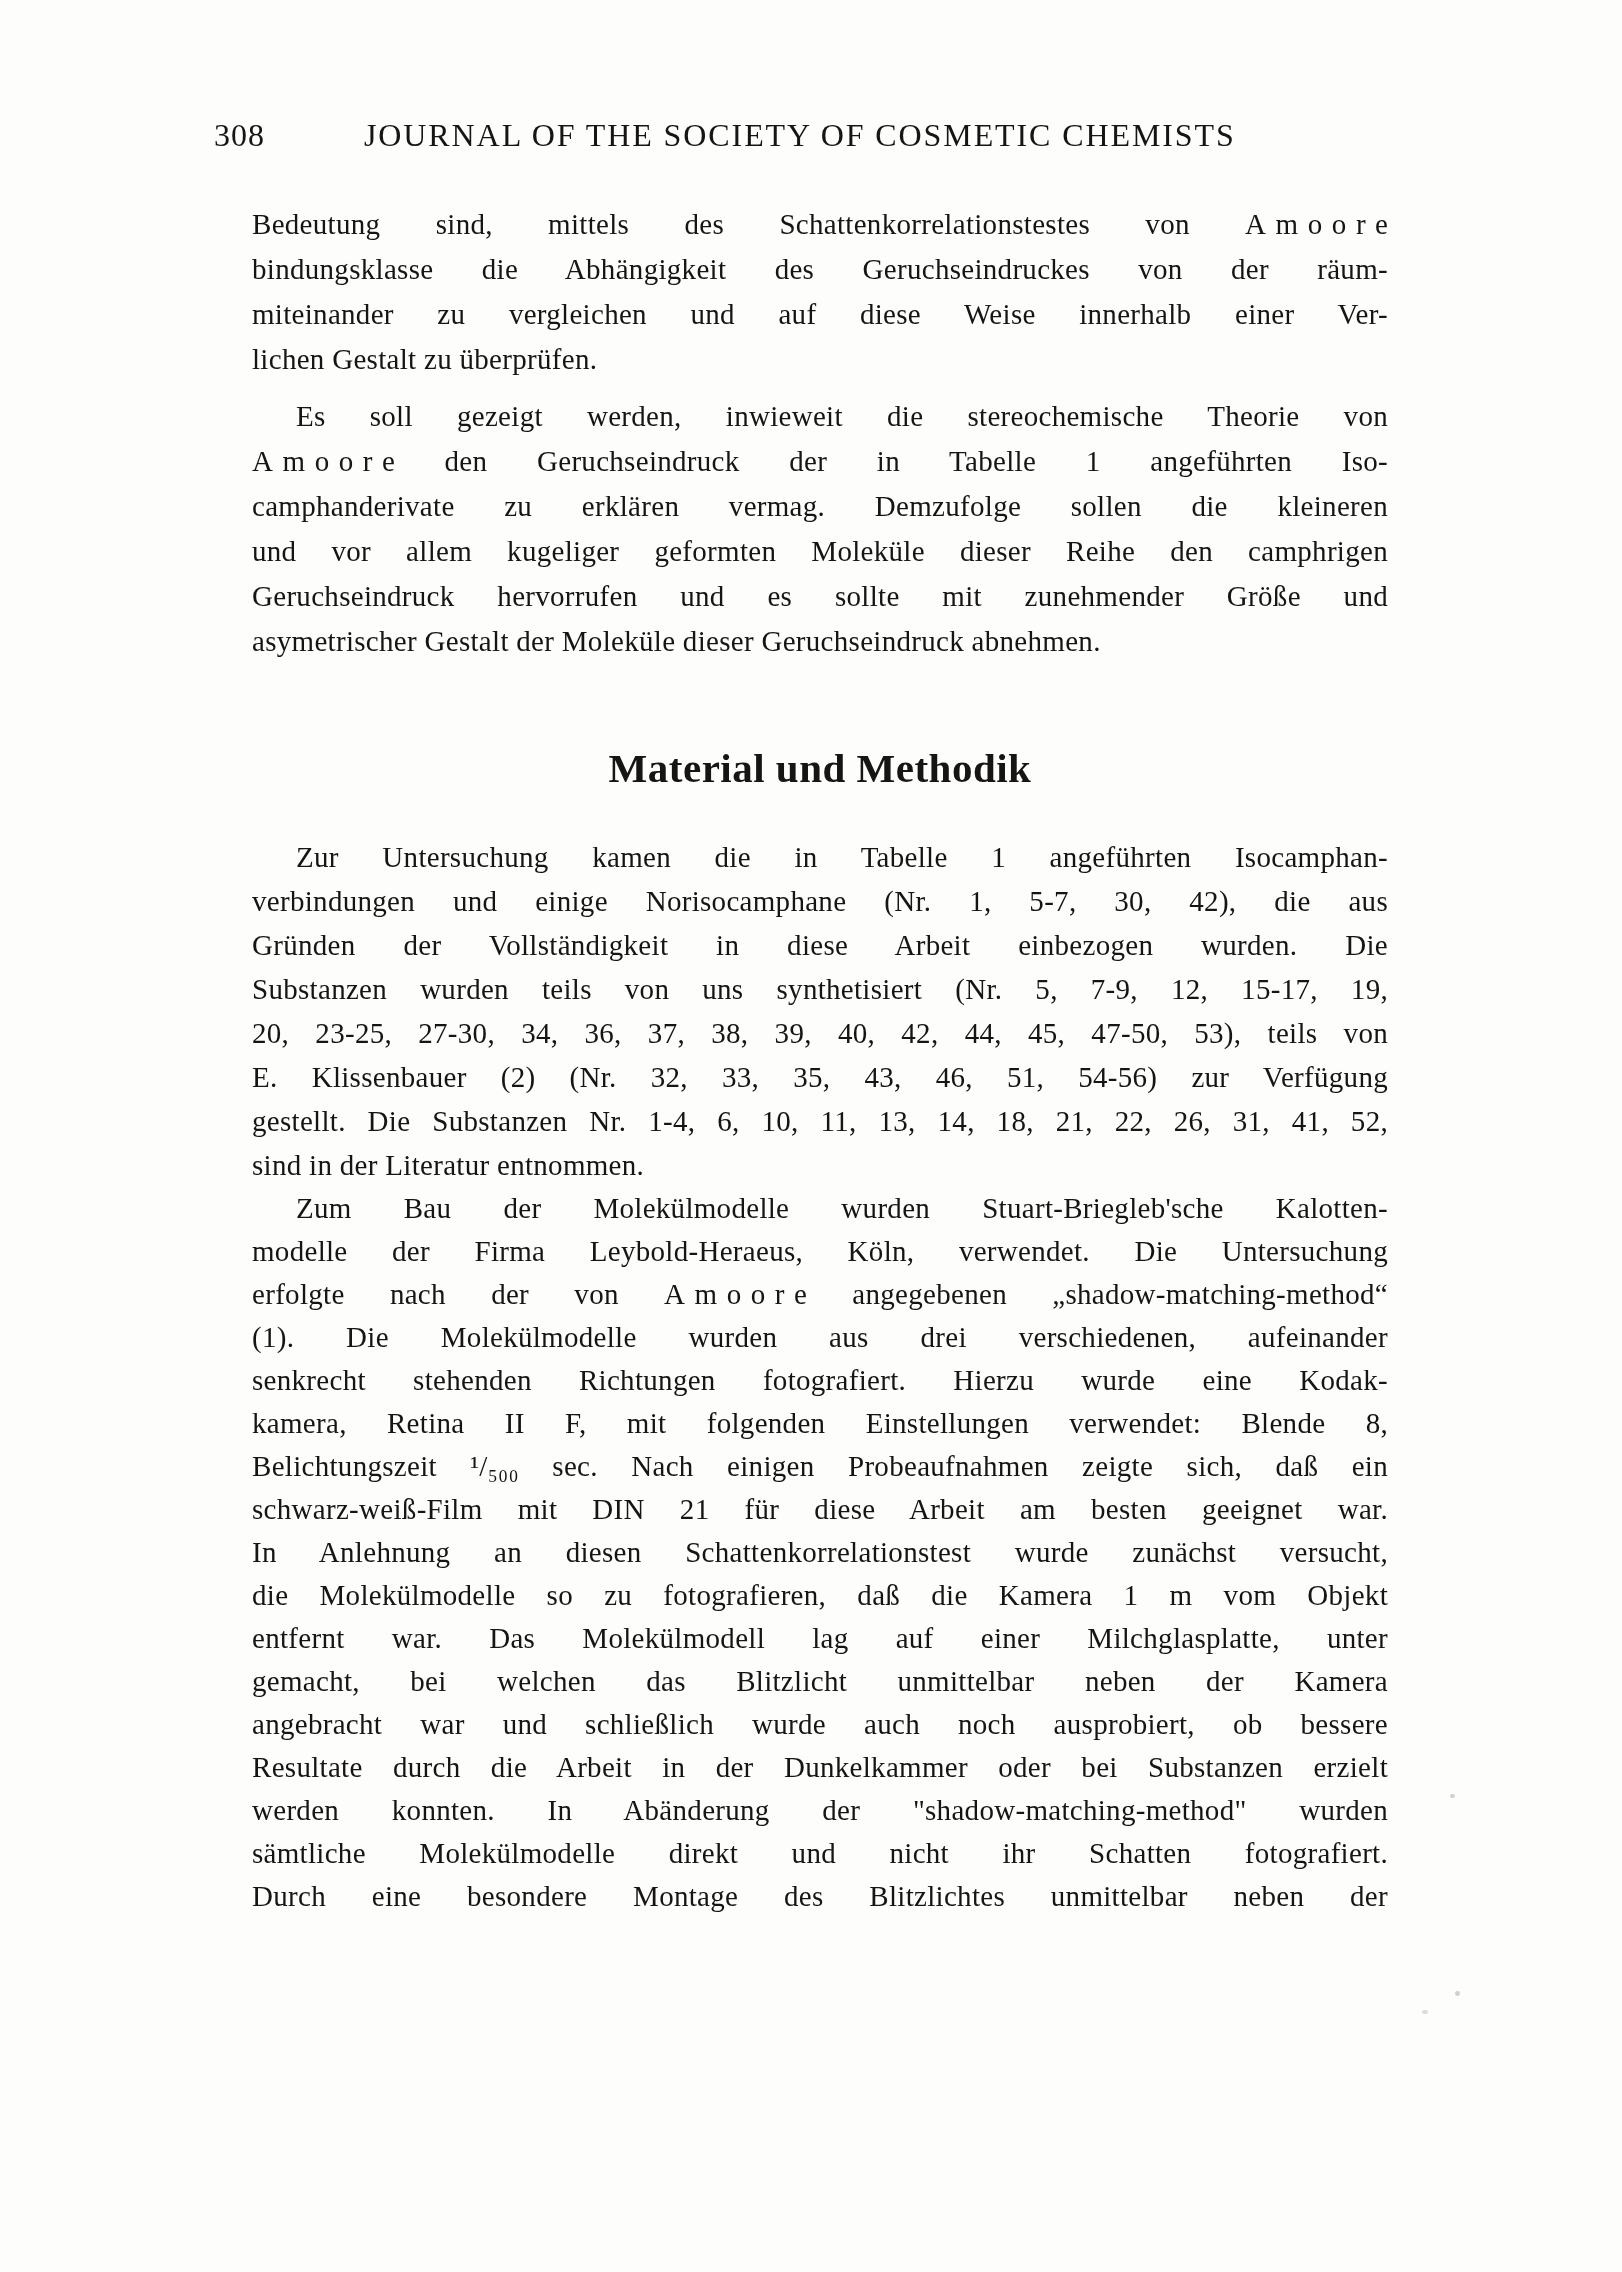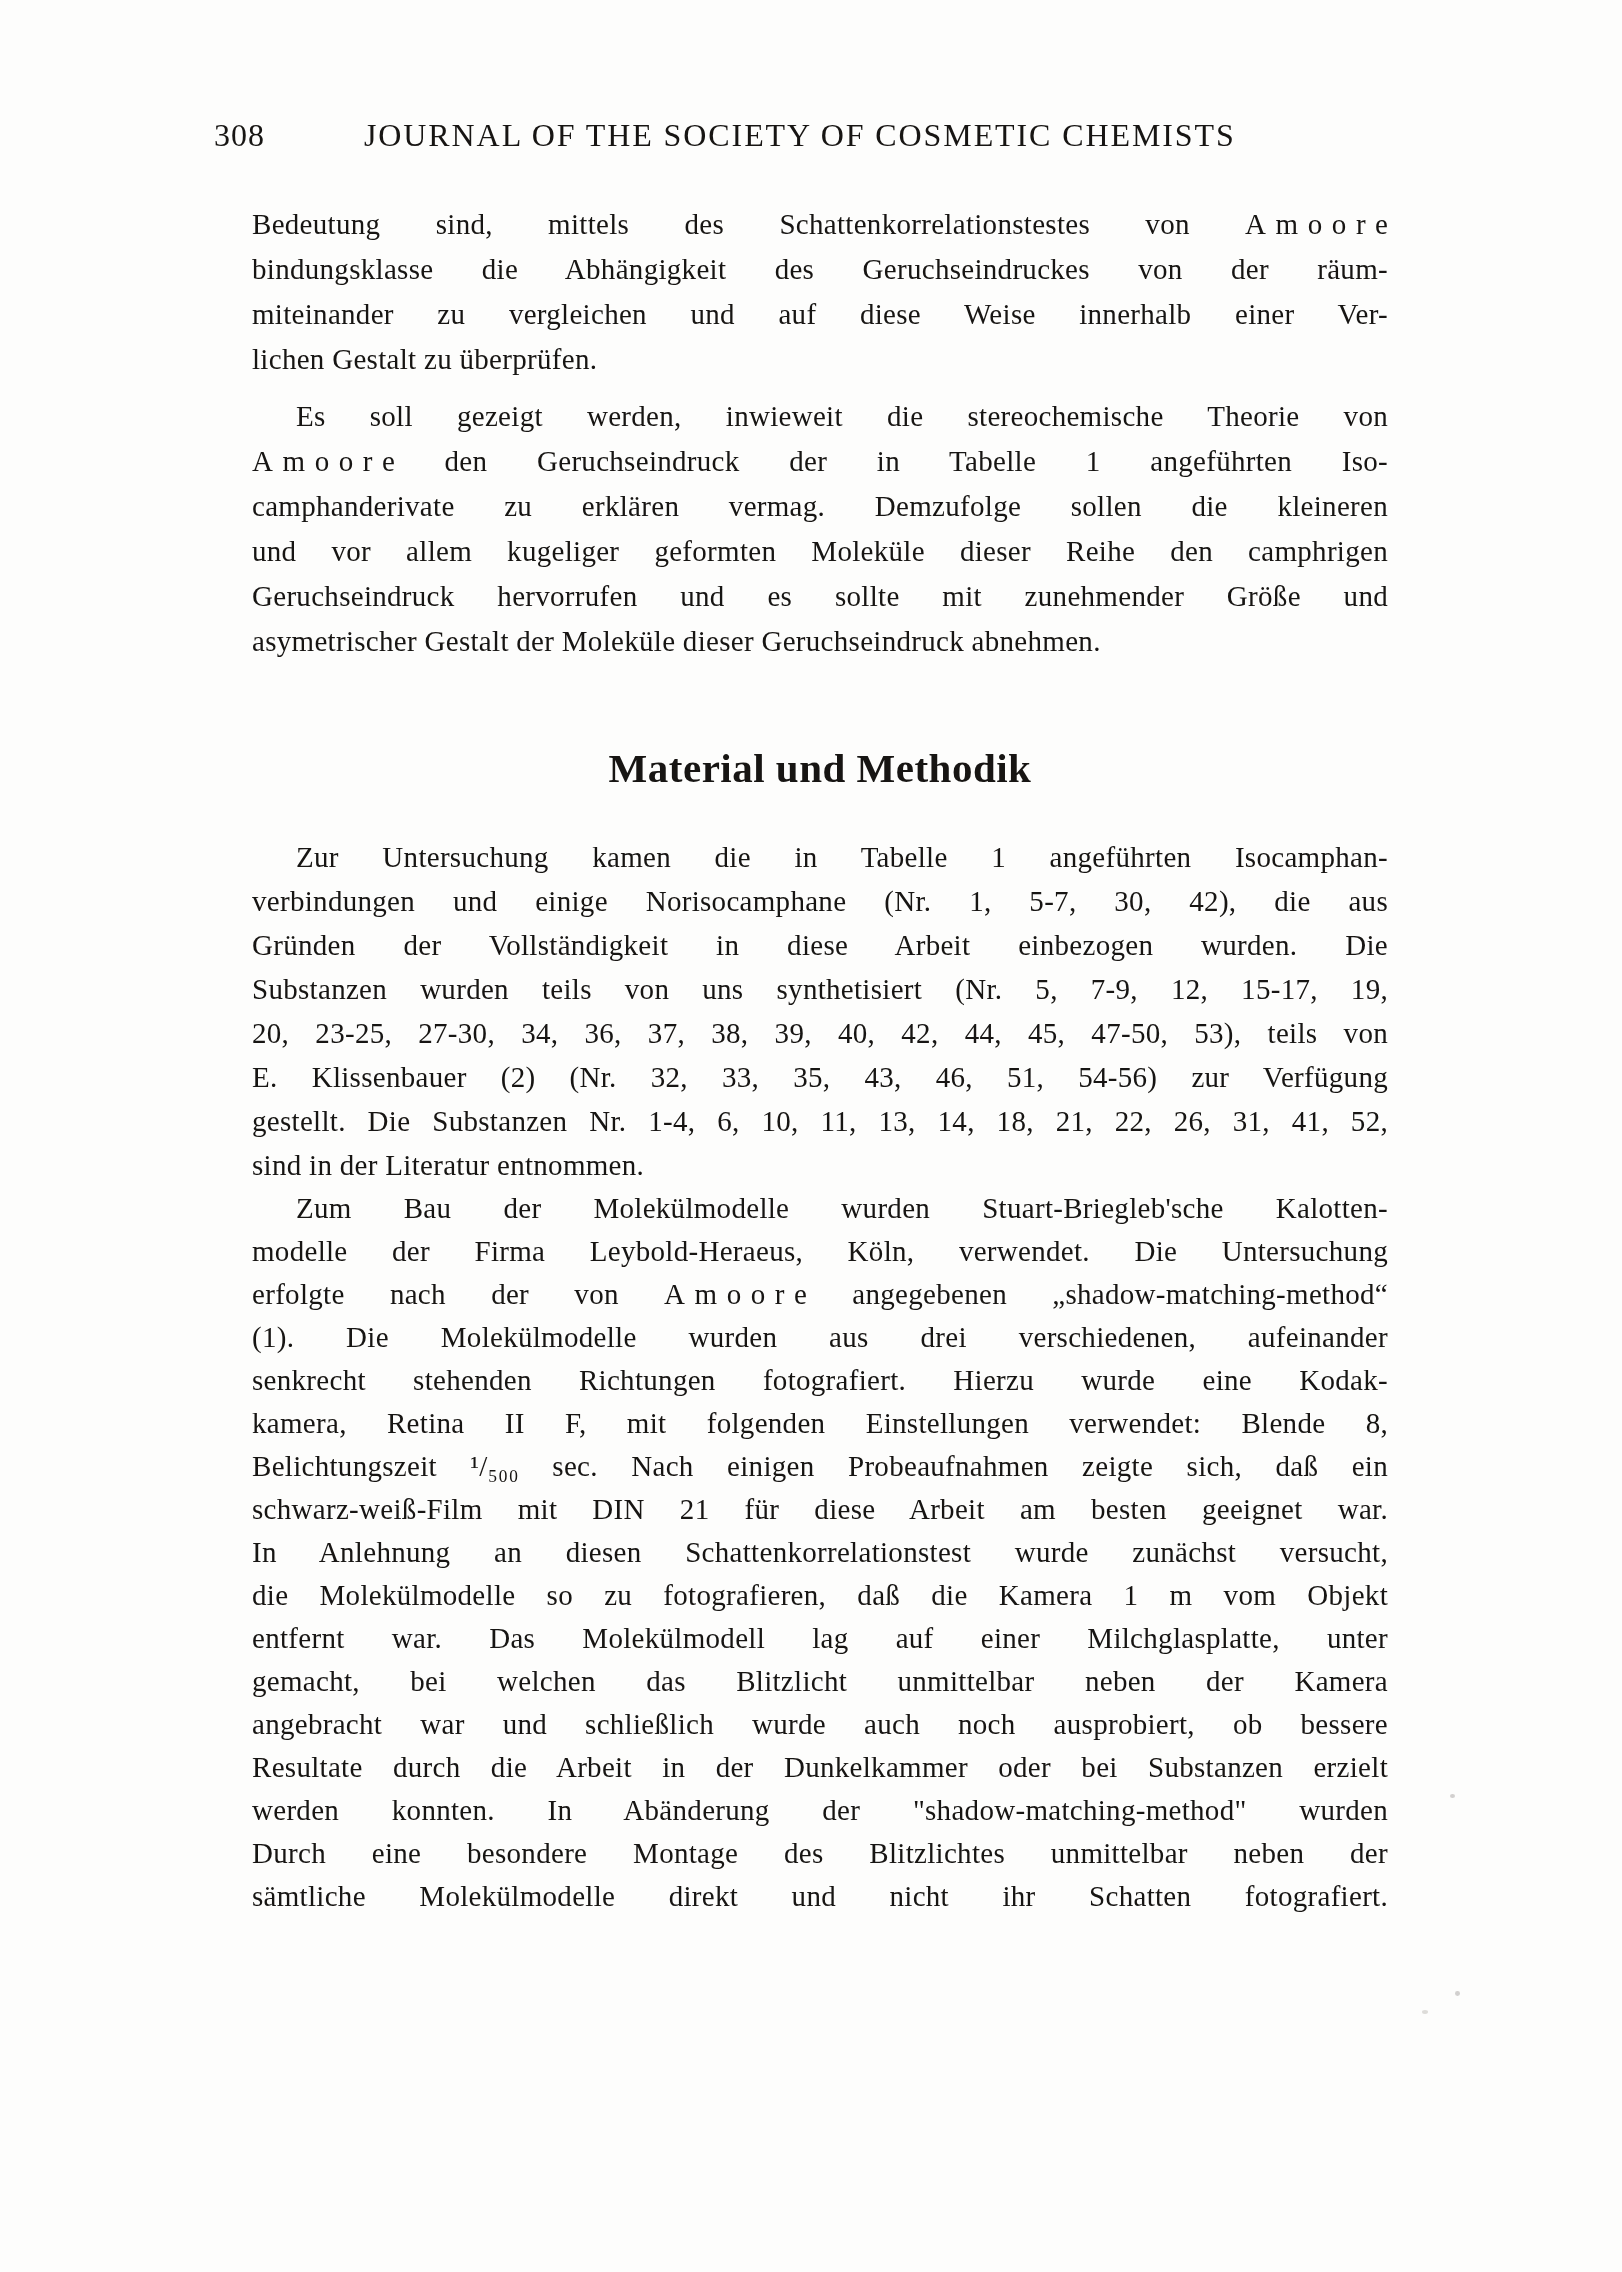--- a/index.html
+++ b/index.html
@@ -92,22 +92,22 @@
       <div class="line">kamera, Retina II F, mit folgenden Einstellungen verwendet: Blende 8,</div>
       <div class="line">Belichtungszeit ¹/₅₀₀ sec. Nach einigen Probeaufnahmen zeigte sich, daß ein</div>
       <div class="line">schwarz-weiß-Film mit DIN 21 für diese Arbeit am besten geeignet war.</div>
       <div class="line">In Anlehnung an diesen Schattenkorrelationstest wurde zunächst versucht,</div>
       <div class="line">die Molekülmodelle so zu fotografieren, daß die Kamera 1 m vom Objekt</div>
       <div class="line">entfernt war. Das Molekülmodell lag auf einer Milchglasplatte, unter</div>
       <div class="line">gemacht, bei welchen das Blitzlicht unmittelbar neben der Kamera</div>
       <div class="line">angebracht war und schließlich wurde auch noch ausprobiert, ob bessere</div>
       <div class="line">Resultate durch die Arbeit in der Dunkelkammer oder bei Substanzen erzielt</div>
       <div class="line">werden konnten. In Abänderung der "shadow-matching-method" wurden</div>
+      <div class="line">sämtliche Molekülmodelle direkt und nicht ihr Schatten fotografiert.</div>
       <div class="line">Durch eine besondere Montage des Blitzlichtes unmittelbar neben der</div>
-      <div class="line">sämtliche Molekülmodelle direkt und nicht ihr Schatten fotografiert.</div>
     </div>
 
   <div class="speck s1"></div>
   <div class="speck s2"></div>
   <div class="speck s3"></div>
 
 </div>
 
 
 </body></html>

